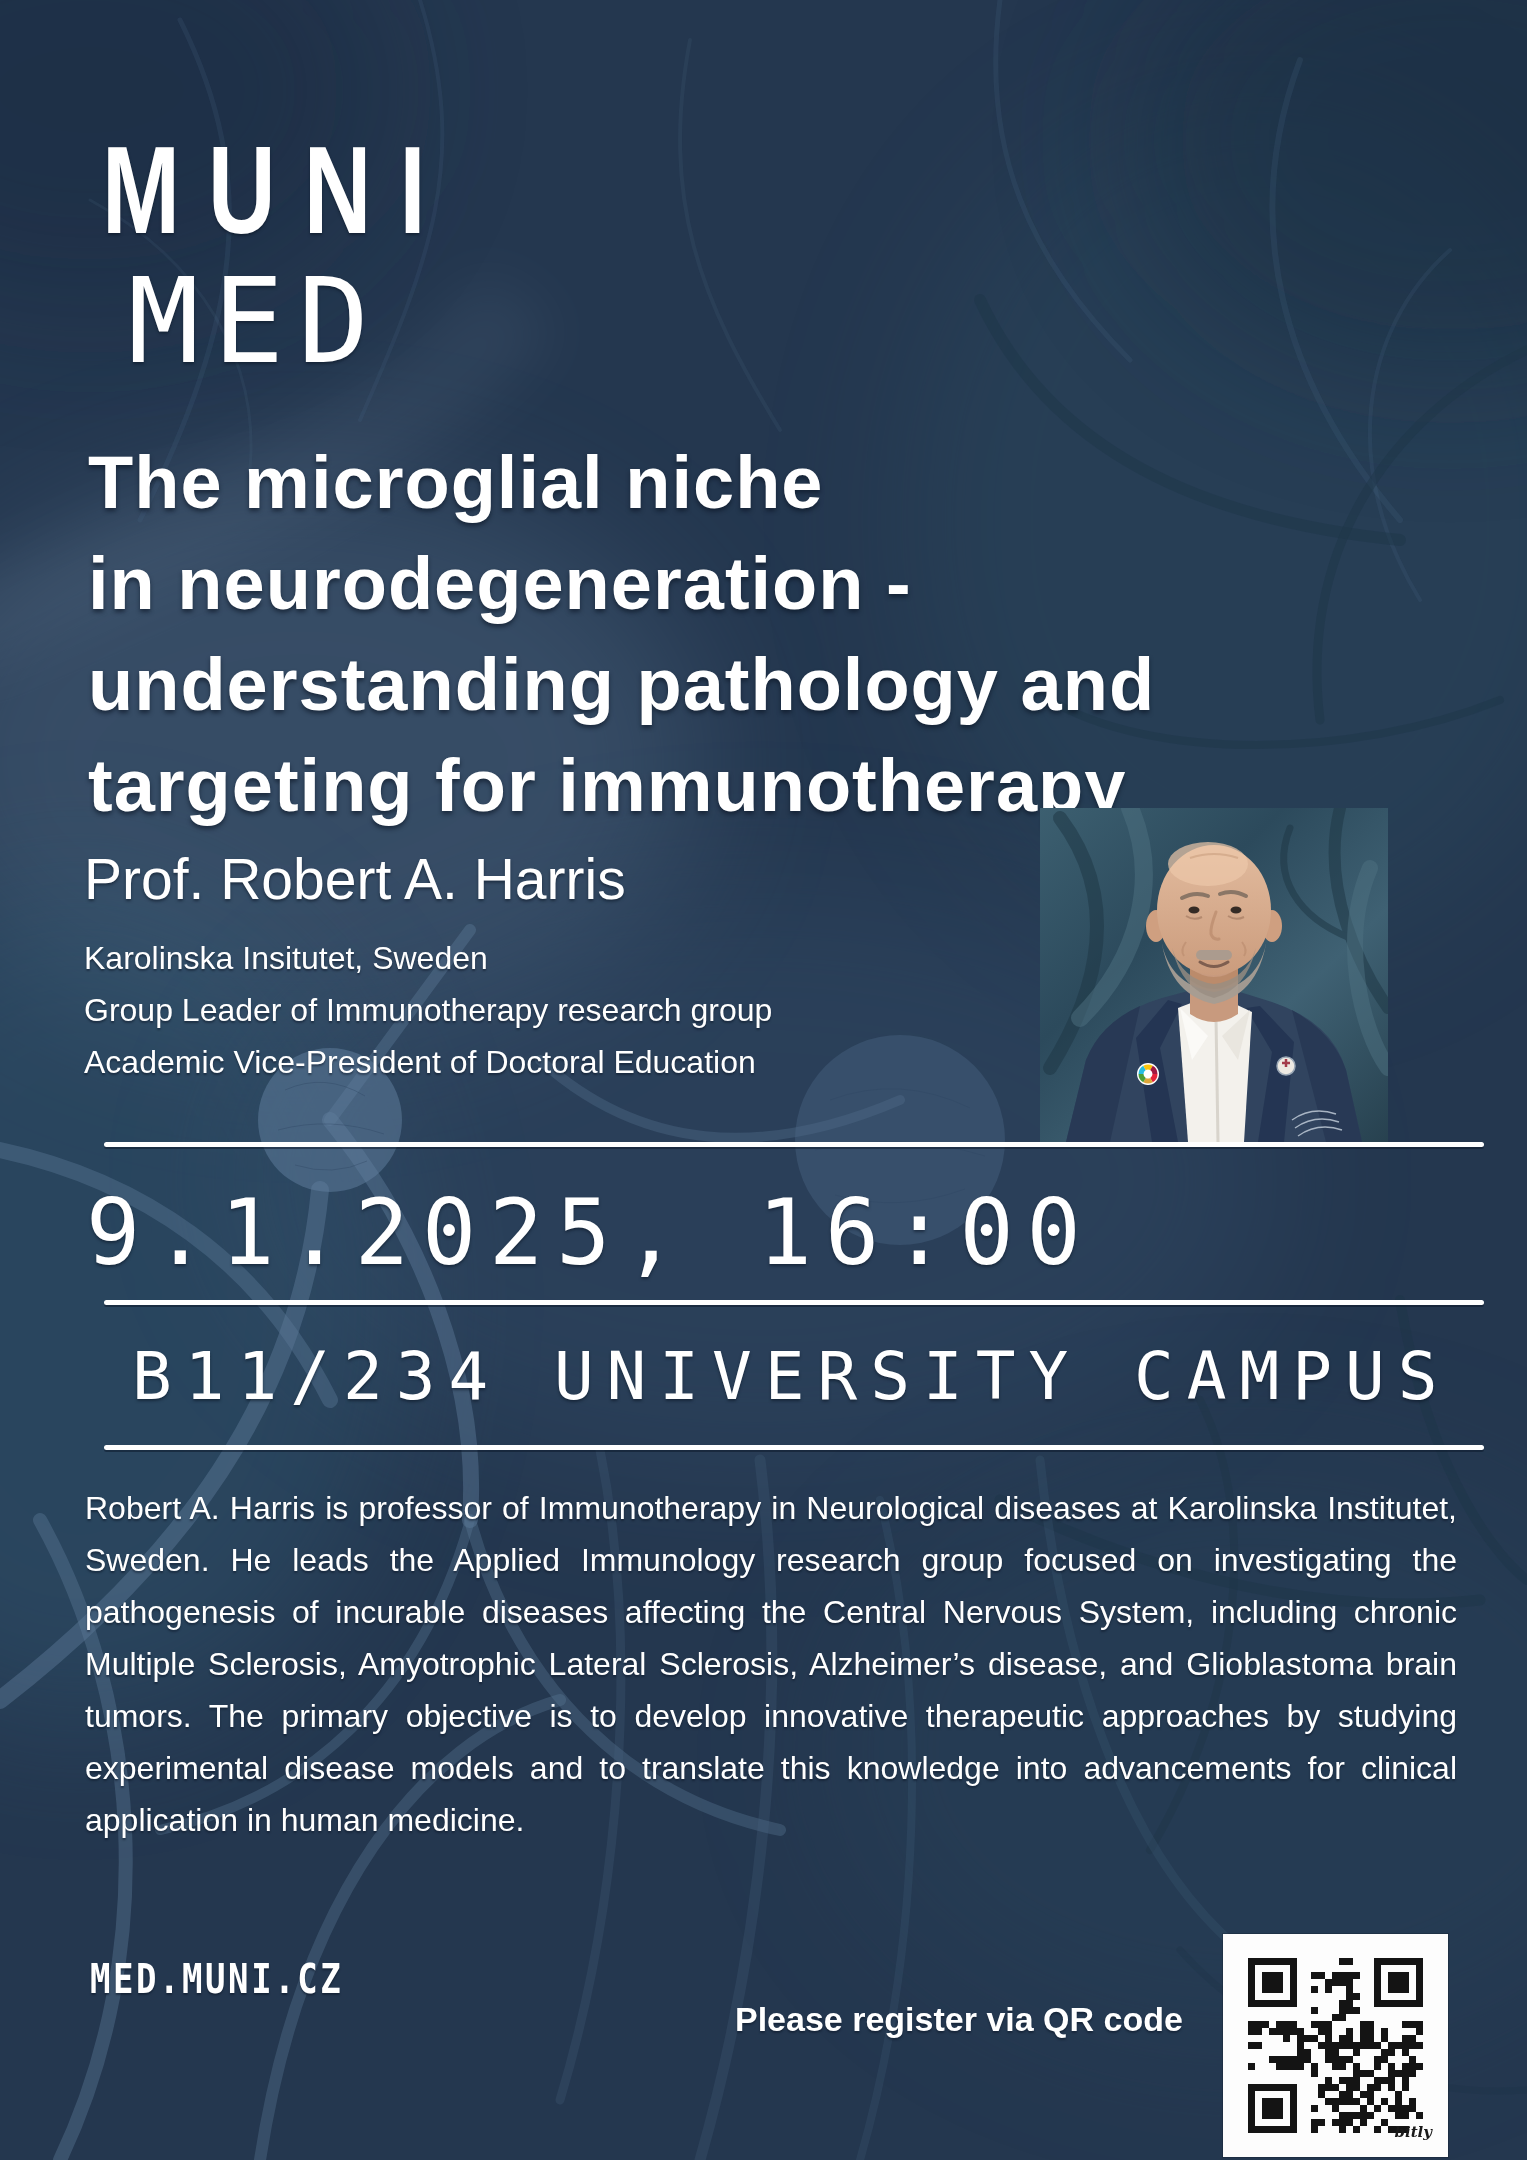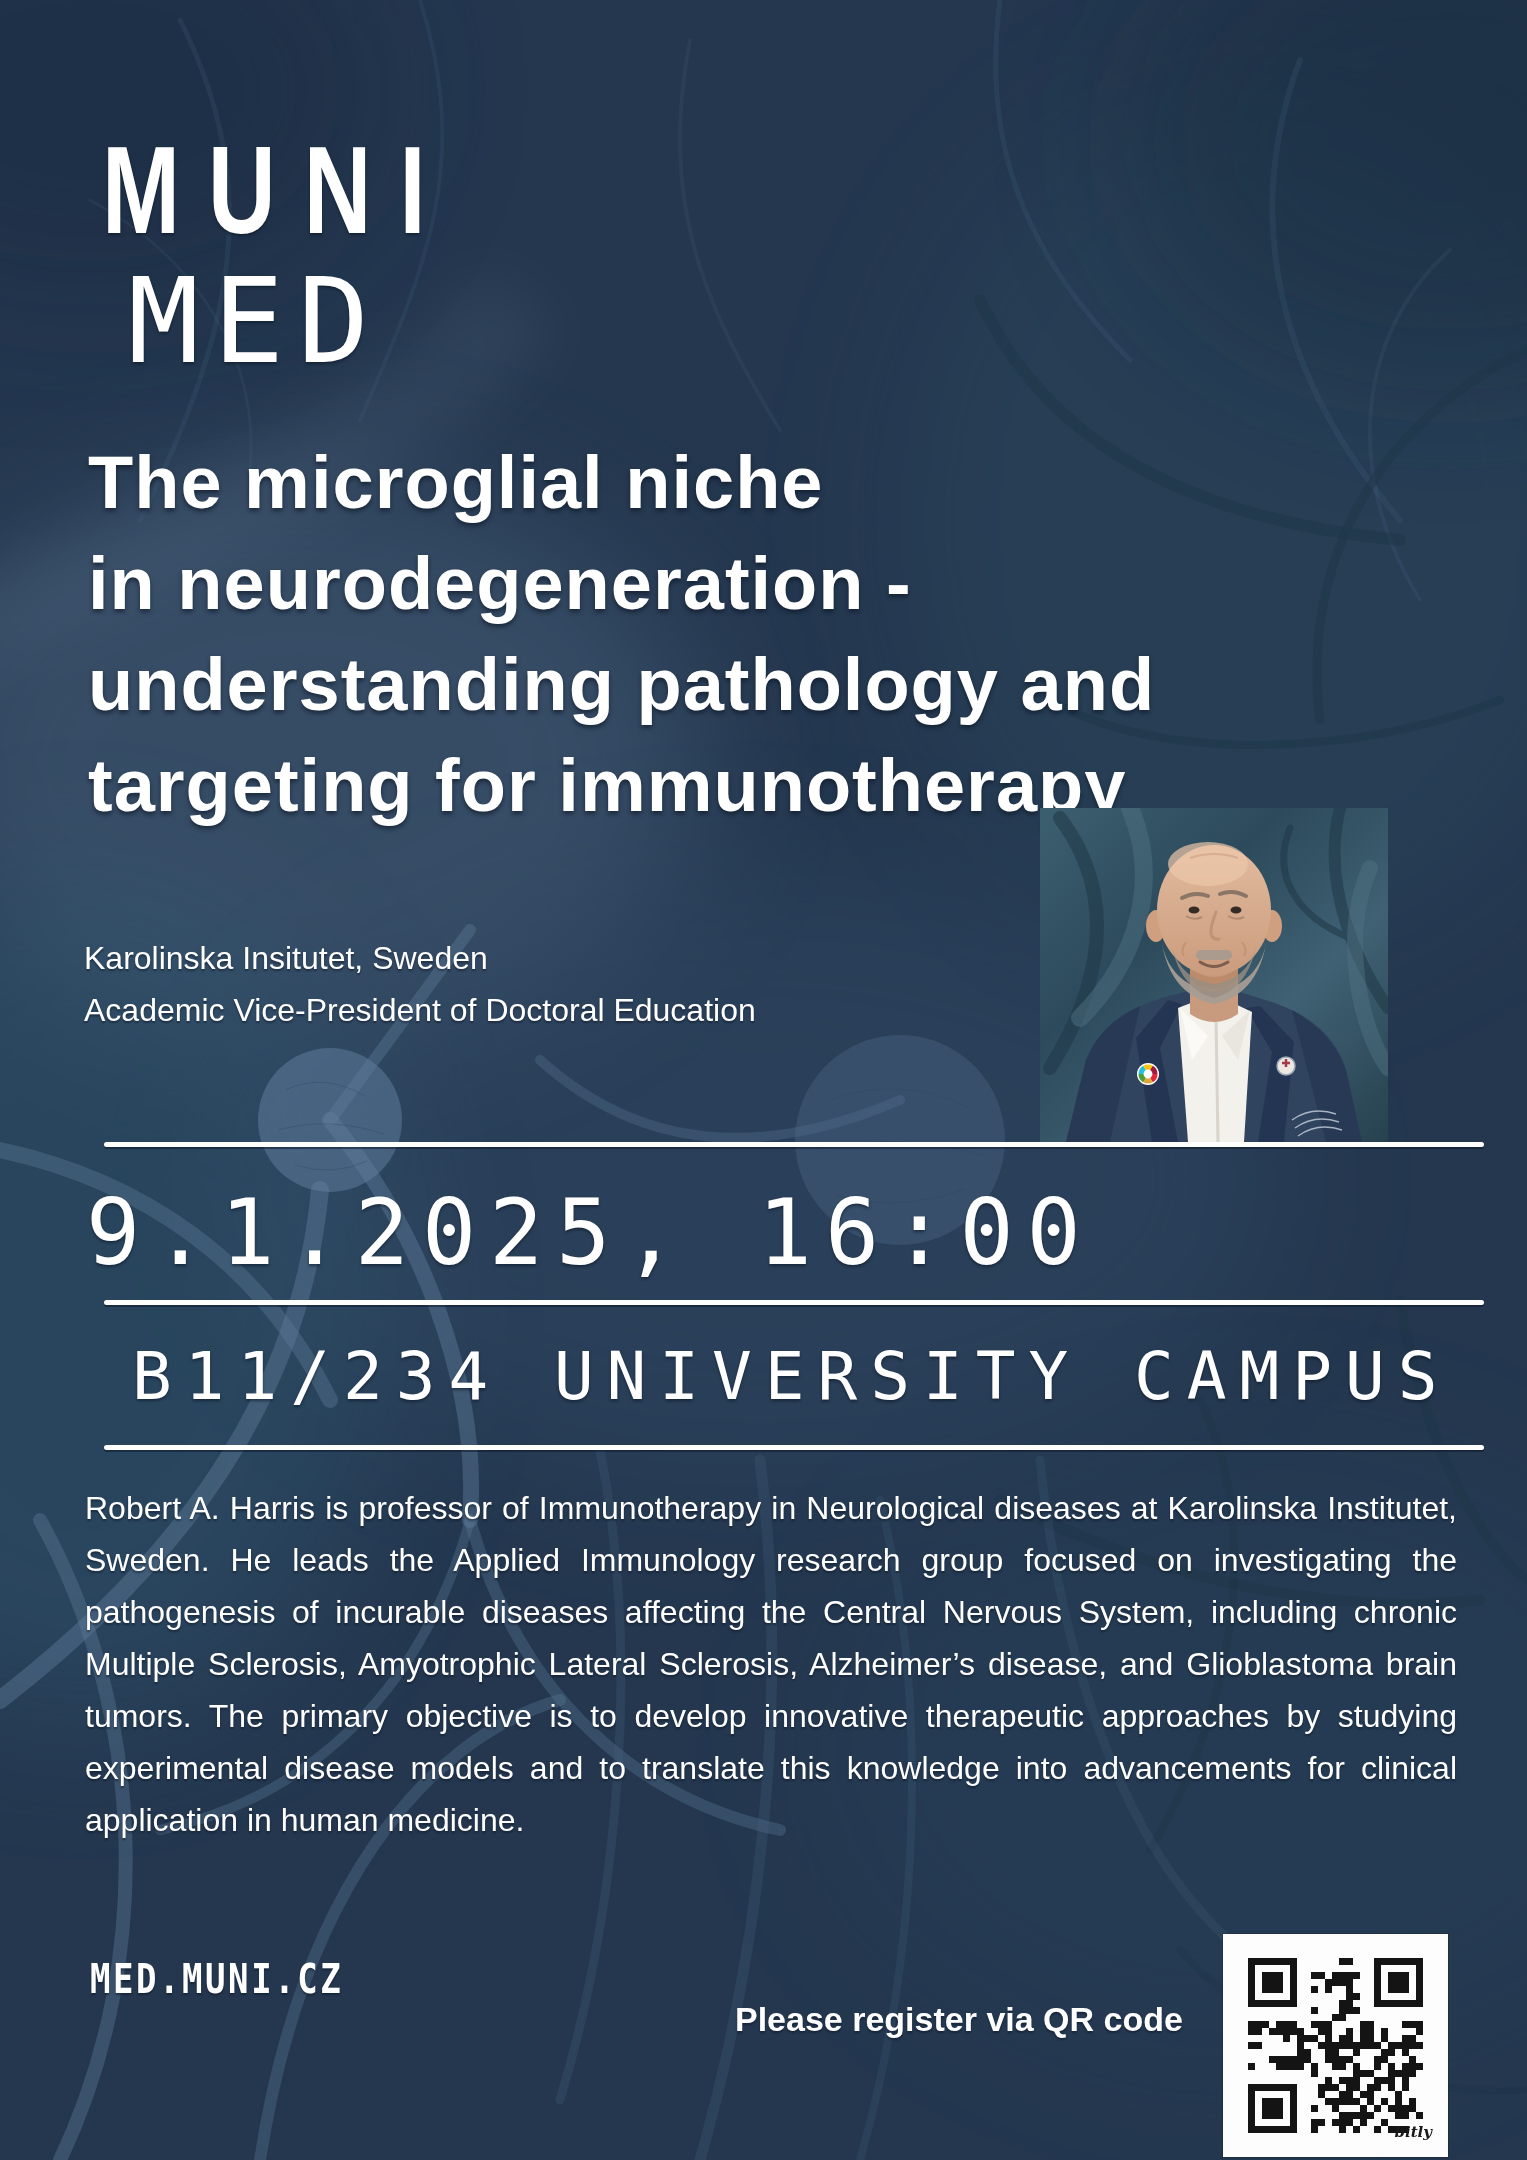--- a/index.html
+++ b/index.html
@@ -141,22 +141,24 @@
   </svg>
 
   <div class="abs logo-muni">MUNI</div>
   <div class="abs logo-med">MED</div>
 
   <h1 class="abs title" style="margin:4px;">The microglial niche
 in neurodegeneration -
 understanding pathology and
 targeting for immunotherapy</h1>
 
+  <div class="abs speaker-name">Prof. Robert A. Harris</div>
   <div class="abs speaker-lines">
     <div>Karolinska Insitutet, Sweden</div>
+    <div>Group Leader of Immunotherapy research group</div>
     <div>Academic Vice-President of Doctoral Education</div>
   </div>
 
   <div class="abs photo">
     <svg viewBox="0 0 348 334" aria-hidden="true">
       <defs>
         <linearGradient id="pbg" x1="0" y1="0" x2="1" y2="1">
           <stop offset="0" stop-color="#3c5f70"></stop>
             <stop offset=".35" stop-color="#2c4a5c"></stop>
           <stop offset=".65" stop-color="#3f6173"></stop>

